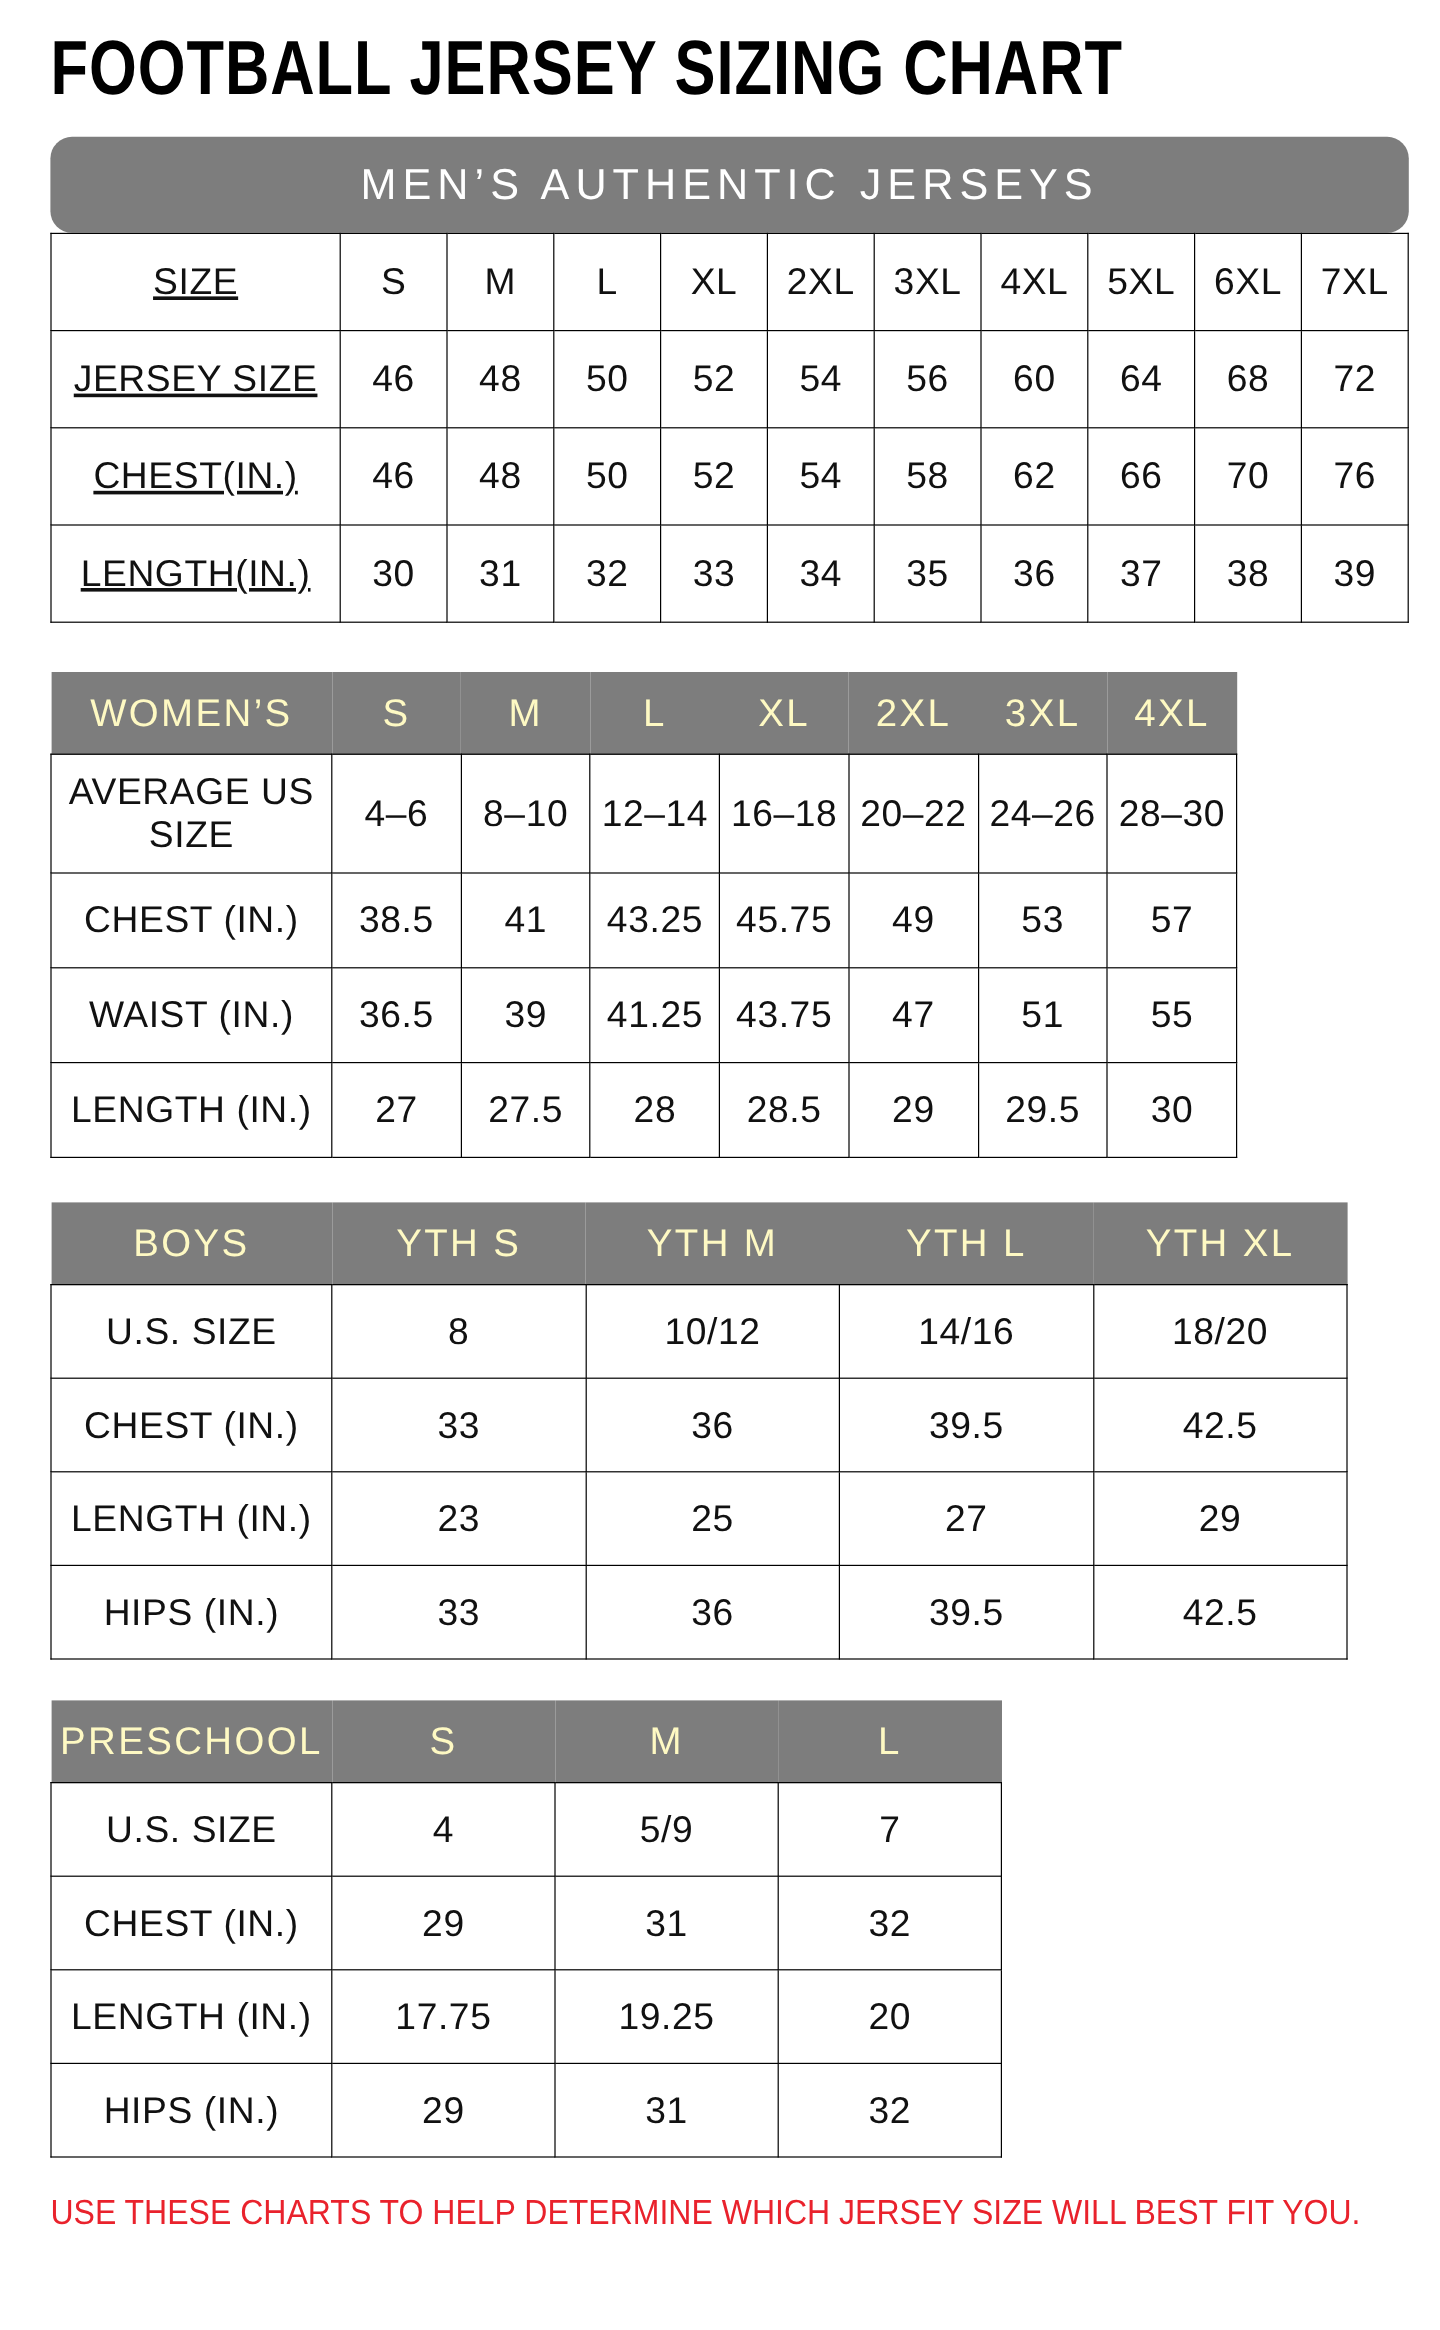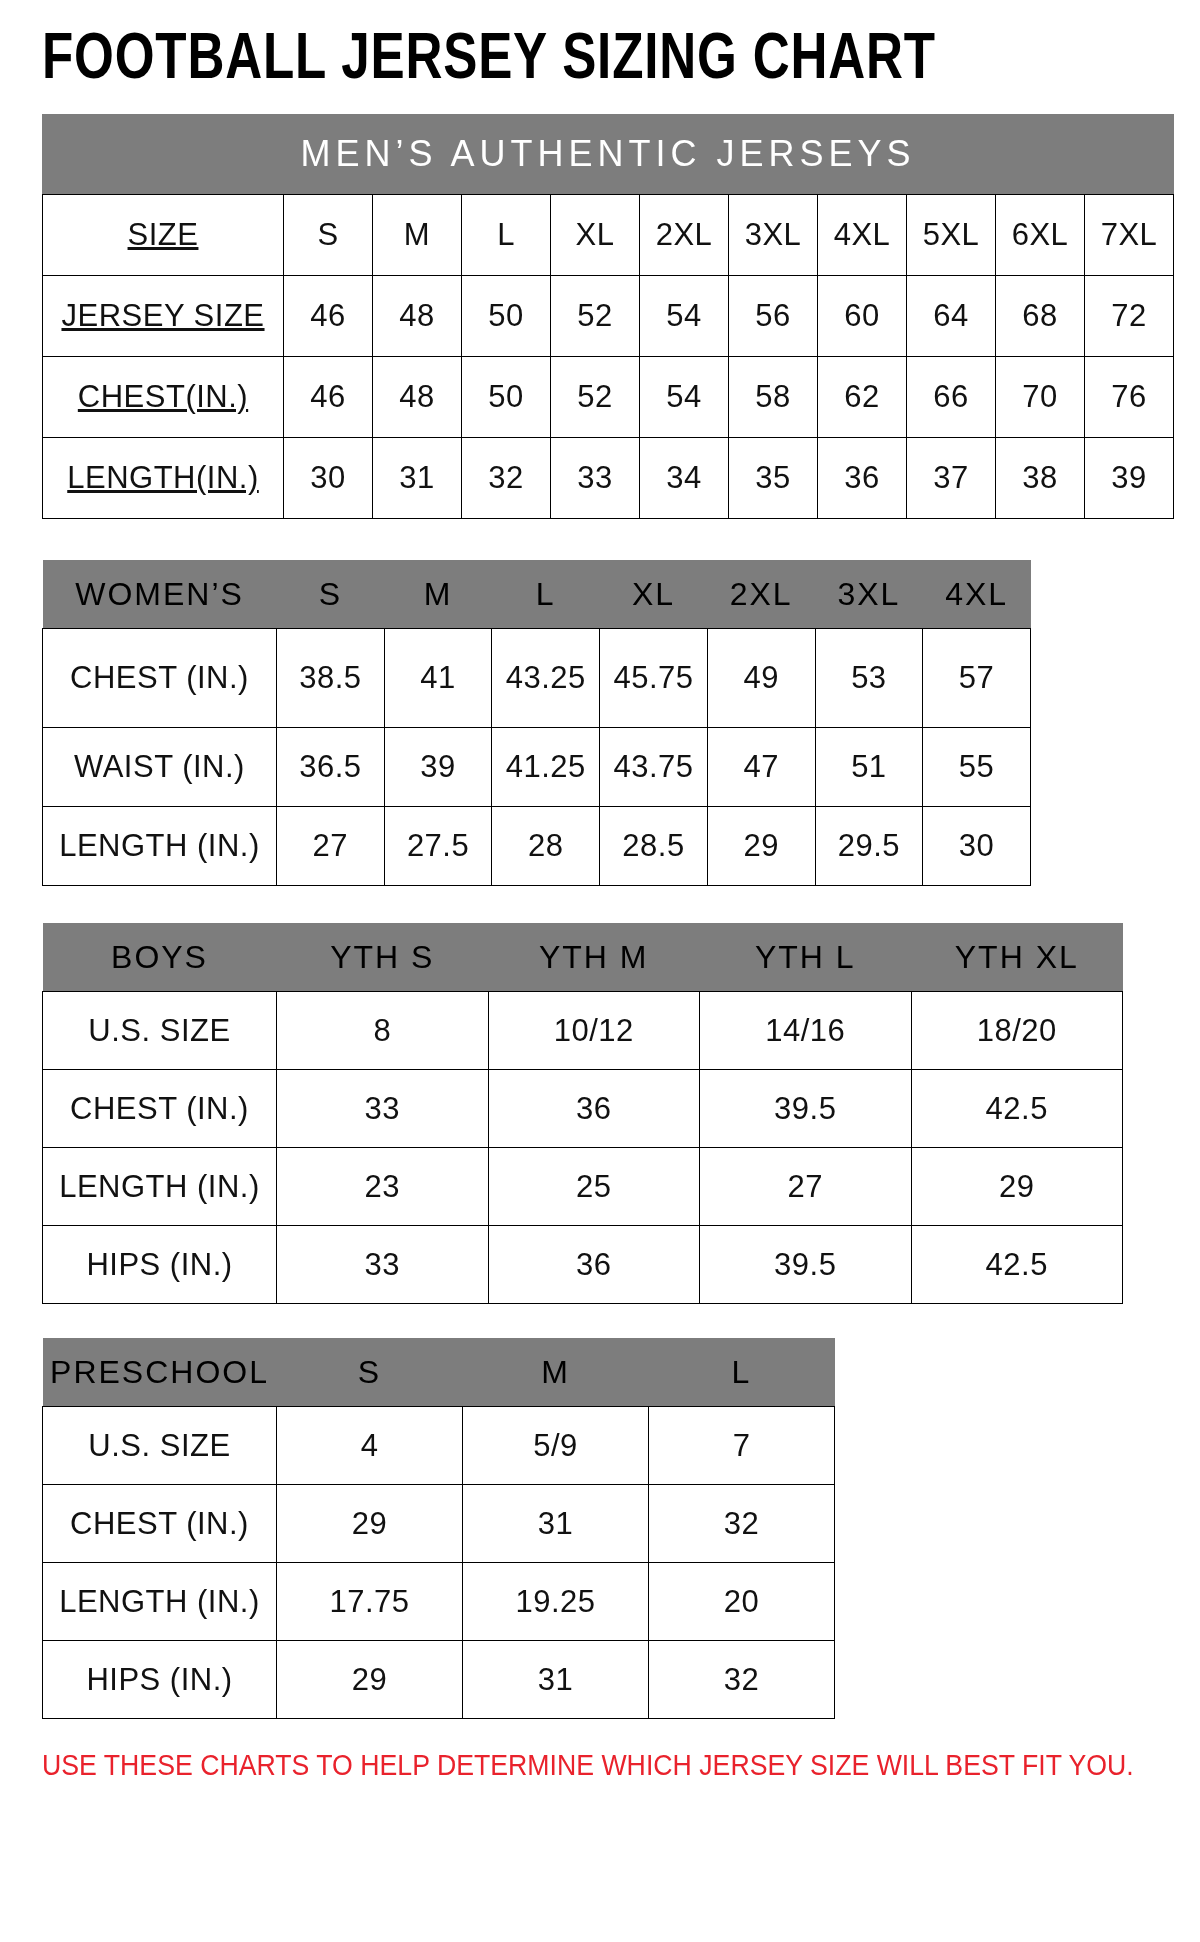--- a/index.html
+++ b/index.html
@@ -34,38 +34,39 @@
     width:1132px;
     height:80px;
     background:#7d7d7d;
     color:#ffffff;
     display:flex;
     align-items:center;
     justify-content:center;
     font-size:36px;
     letter-spacing:5px;
     margin-top:26px;
+    border-radius:18px;
   }
 
   table.tbl{
     border-collapse:collapse;
     table-layout:fixed;
   }
   table.tbl td{
     border:1px solid #000000;
     text-align:center;
     vertical-align:middle;
     font-size:31px;
     color:#111111;
     letter-spacing:0.5px;
     padding:0 4px;
   }
   table.tbl th{
     background:#7d7d7d;
-    color:#000000;
+    color:#fef9c3;
     font-weight:normal;
     font-size:32px;
     letter-spacing:2px;
     height:68px;
     border:0;
     text-align:center;
     vertical-align:middle;
     padding:0 4px;
   }
 
@@ -171,20 +172,30 @@
           <th>M</th>
           <th>L</th>
           <th>XL</th>
           <th>2XL</th>
           <th>3XL</th>
           <th>4XL</th>
         </tr>
       </thead>
     <tbody>
         <tr>
+          <td>AVERAGE US SIZE</td>
+          <td>4–6</td>
+          <td>8–10</td>
+          <td>12–14</td>
+          <td>16–18</td>
+          <td>20–22</td>
+          <td>24–26</td>
+          <td>28–30</td>
+        </tr>
+        <tr>
           <td>CHEST (IN.)</td>
           <td>38.5</td>
           <td>41</td>
           <td>43.25</td>
           <td>45.75</td>
           <td>49</td>
           <td>53</td>
           <td>57</td>
         </tr>
         <tr>

